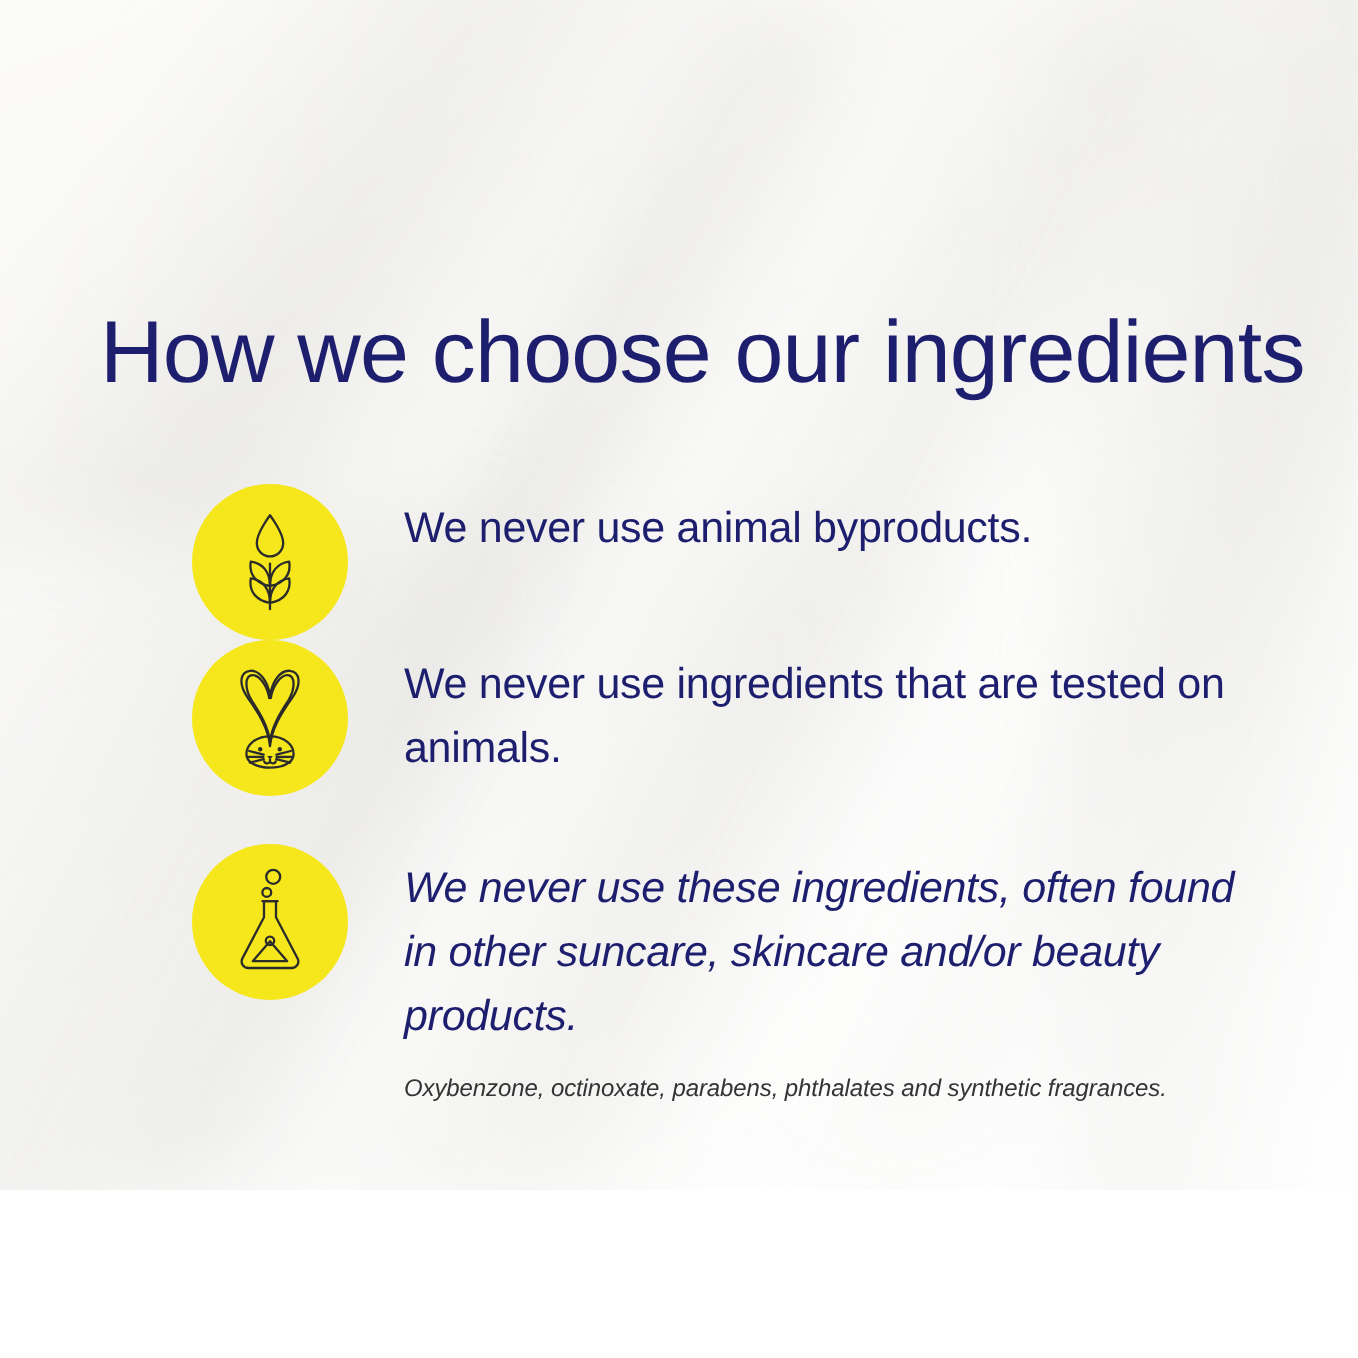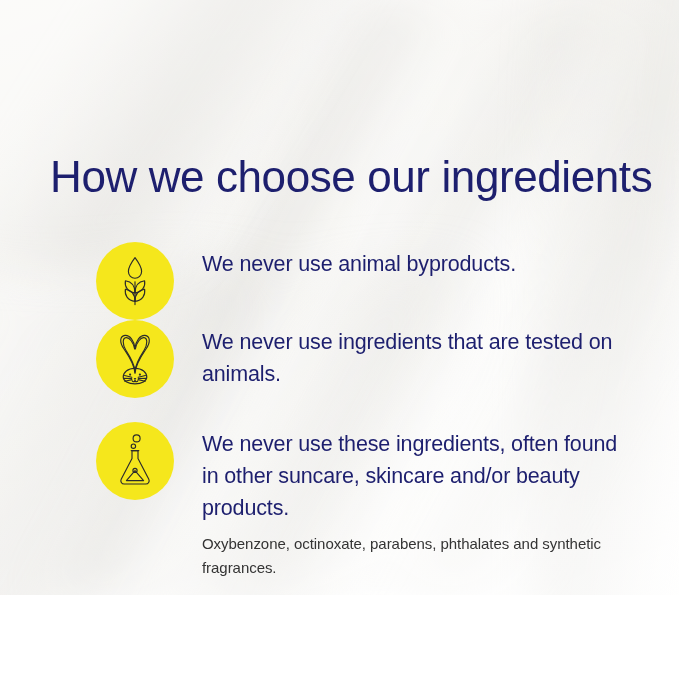--- a/index.html
+++ b/index.html
@@ -128,21 +128,21 @@
     top: 218px;
     width: 540px;
   }
 
   .item {
     position: relative;
     min-height: 78px;
   }
   .item-1 { margin-top: 0px; }
   .item-2 { margin-top: 24px; }
-  .item-3 { margin-top: 24px; }
+  .item-3 { margin-top: 24px; font-style: italic; }
 
   .badge {
     position: absolute;
     left: 0;
     top: 0;
     width: 78px;
     height: 78px;
     border-radius: 50%;
     background: #f5e71c;
     display: flex;
@@ -161,21 +161,21 @@
   .item-heading {
     font-size: 21.5px;
     line-height: 32px;
     font-weight: 400;
     color: #1d1f6e;
     letter-spacing: -0.15px;
   }
 
   .item-sub {
     margin-top: 8px;
-    font-size: 15px;
+    font-size: 12px;
     line-height: 24px;
     font-weight: 400;
     color: #343434;
     letter-spacing: -0.05px;
   }
 </style>
 </head>
 <body>
 
 <div id="page">

